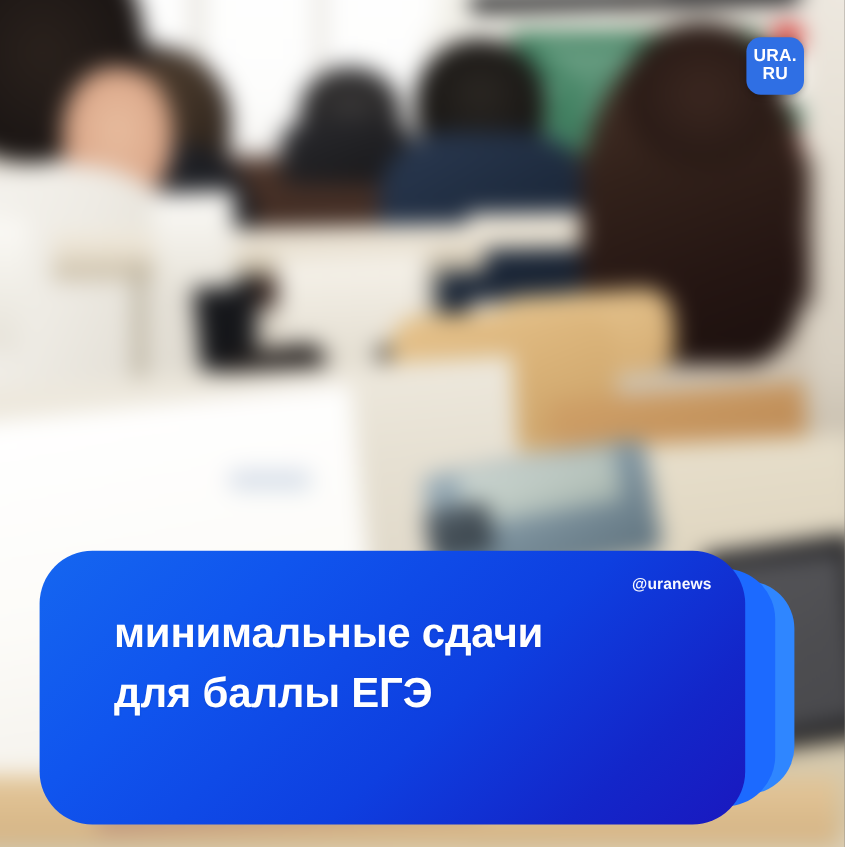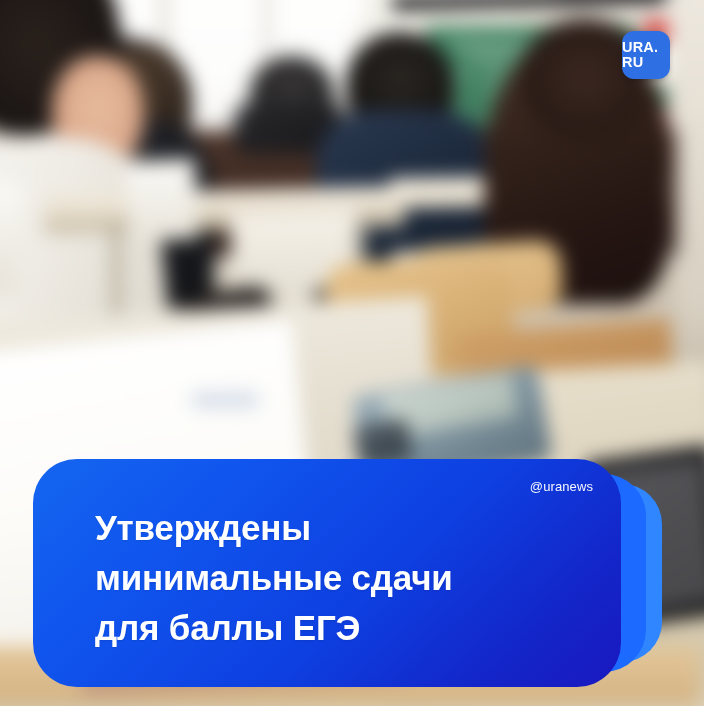--- a/index.html
+++ b/index.html
@@ -199,21 +199,21 @@
 
   
   .logo{
     position:absolute;left:622px;top:31px;width:48px;height:48px;
     background:#2f6fe4;border-radius:12px;
     display:flex;flex-direction:column;align-items:center;justify-content:center;
     box-shadow:0 1px 5px rgba(0,0,0,.22);
   }
   .logo span{
     color:#fff;font-weight:bold;font-size:14.5px;line-height:15px;
-    letter-spacing:.2px;display:block;width:100%;text-align:left;
+    letter-spacing:.2px;display:block;width:100%;text-align:center;
     font-family:"Liberation Sans","DejaVu Sans",sans-serif;
   }
 
   
   .card-stack{position:absolute;left:0;top:0;width:100%;height:100%;pointer-events:none;}
   .card-stack > *{pointer-events:auto;}
 
   .card-back2{
     position:absolute;left:74px;top:484px;width:588px;height:178px;
     background:#2f86ff;border-radius:40px;
@@ -223,21 +223,21 @@
     background:#1c6aff;border-radius:42px;
   }
   .card-main{
     position:absolute;left:33px;top:459px;width:588px;height:228px;
     border-radius:44px;
     background:linear-gradient(137deg,#1566f0 0%,#1055ee 26%,#0e3fe0 58%,#1326c9 82%,#1a18bf 100%);
     overflow:hidden;
   }
   .handle{
     position:absolute;right:28px;top:20px;
-    color:#ffffff;font-size:13px;font-weight:normal;letter-spacing:.1px;
+    color:#ffffff;font-size:13px;font-weight:bold;letter-spacing:.1px;
     opacity:.97;
   }
   .headline{
     position:absolute;left:62px;top:44px;right:44px;
     color:#ffffff;font-weight:bold;
     font-size:35px;line-height:50px;letter-spacing:-0.2px;
     text-shadow:0 1px 2px rgba(0,0,0,.10);
   }
   .headline .hl{display:block;white-space:nowrap;}
 </style>
@@ -340,20 +340,19 @@
     <span>RU</span>
   </div>
 
   <div class="card-stack">
     <div class="card-back2"></div>
     <div class="card-back1"></div>
 
     <div class="card-main">
       <div class="handle">@uranews</div>
       <div class="headline">
-        <span class="hl">Утверждены</span>
         <span class="hl">минимальные сдачи</span>
         <span class="hl">для баллы ЕГЭ</span>
       </div>
     </div>
   </div>
 
 </div>
 
 </body></html>

